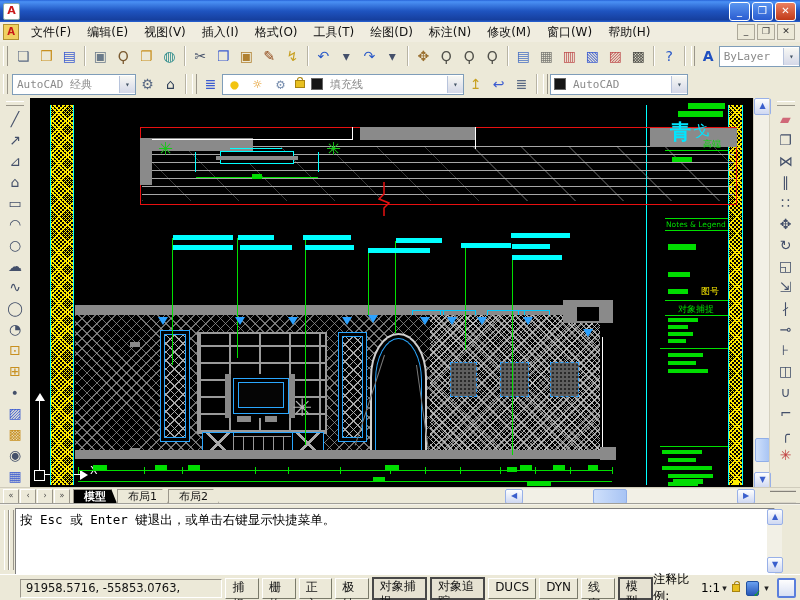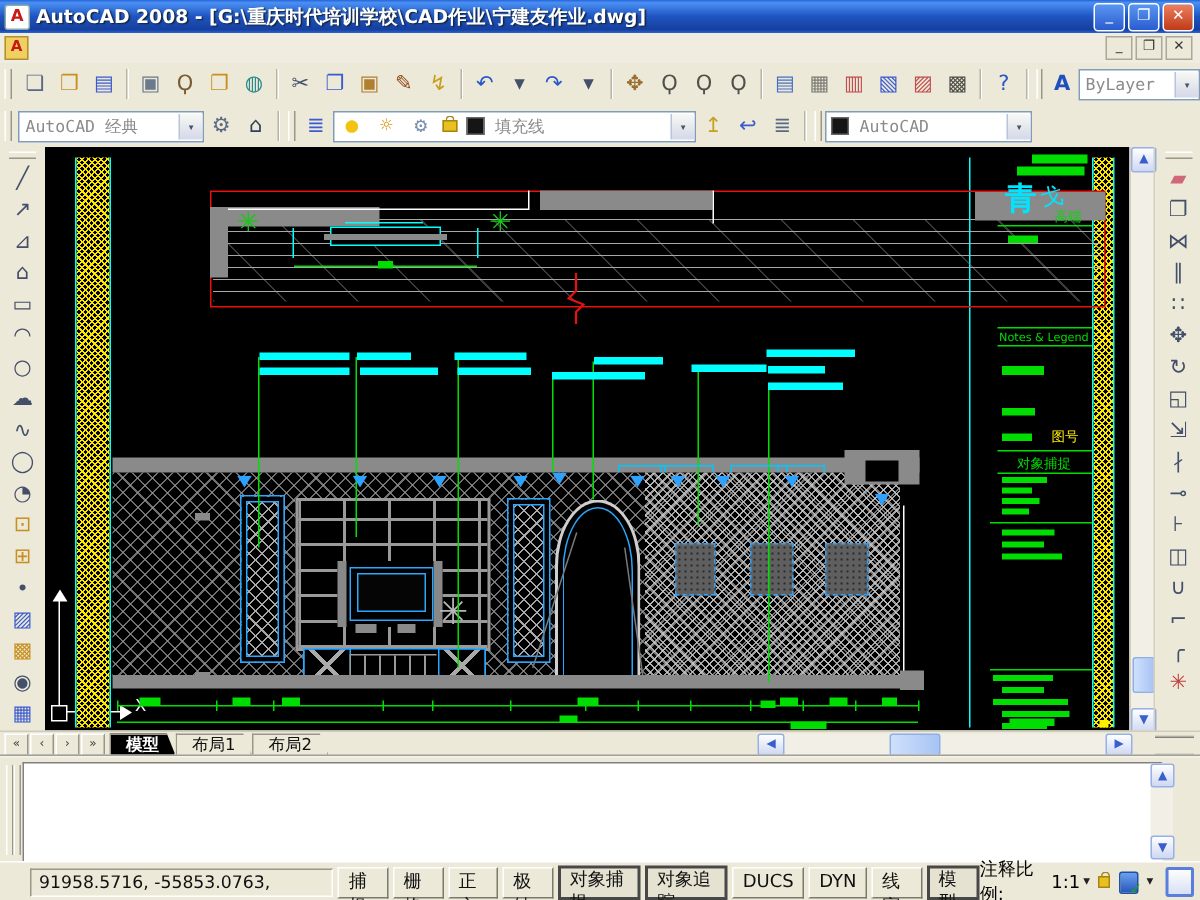--- a/index.html
+++ b/index.html
@@ -144,30 +144,42 @@
   
   .ucs{background:#fff;}
 </style>
 </head>
 <body>
 
 <div id="app">
 
   <div id="titlebar">
     <div id="app-icon">A</div>
-    <span id="title-text">AutoCAD 2008 - [G:\重庆时代培训学校\CAD作业\宁建友作业.dwg]</span>
     <div id="win-btns">
       <div class="wbtn">_</div>
       <div class="wbtn">❐</div>
       <div class="wbtn close">✕</div>
     </div>
   </div>
 
   <div id="menubar">
     <div id="doc-icon">A</div>
+    <div id="menus" style="display: flex;">
+        <span class="mi">文件(F)</span>
+        <span class="mi">编辑(E)</span>
+        <span class="mi">视图(V)</span>
+        <span class="mi">插入(I)</span>
+        <span class="mi">格式(O)</span>
+        <span class="mi">工具(T)</span>
+        <span class="mi">绘图(D)</span>
+        <span class="mi">标注(N)</span>
+        <span class="mi">修改(M)</span>
+        <span class="mi">窗口(W)</span>
+        <span class="mi">帮助(H)</span>
+      </div>
     <div id="mdi-btns">
       <div class="mbtn">_</div>
       <div class="mbtn">❐</div>
       <div class="mbtn">✕</div>
     </div>
   </div>
 
   <div id="tb1" class="toolbar">
     <div class="grip"></div>
     <div style="display:flex;align-items:center;">
@@ -633,20 +645,21 @@
       <div class="sthumb" style="left:88px;top:0;width:32px;height:13px;"></div>
       <div class="sbtn" style="left:232px;top:0;width:16px;height:13px;line-height:11px;">▶</div>
     </div>
     <div id="tb-endgrip"></div>
   </div>
 
   <div id="cmdwin">
     <div class="cmdgrip"></div>
     <div class="cmdgrip" style="left:9px;"></div>
     <div id="cmdtext">
+        <div>按 Esc 或 Enter 键退出，或单击右键显示快捷菜单。</div>
       </div>
     <div id="cmdscroll">
       <div class="sbtn" style="left:0;top:0;width:14px;height:14px;">▲</div>
       <div class="sbtn" style="left:0;top:48px;width:14px;height:14px;">▼</div>
     </div>
   </div>
 
   <div id="statusbar">
     <div id="coords">91958.5716, -55853.0763, 0.0000</div>
     <div id="toggles" style="display:flex;align-items:center;">

